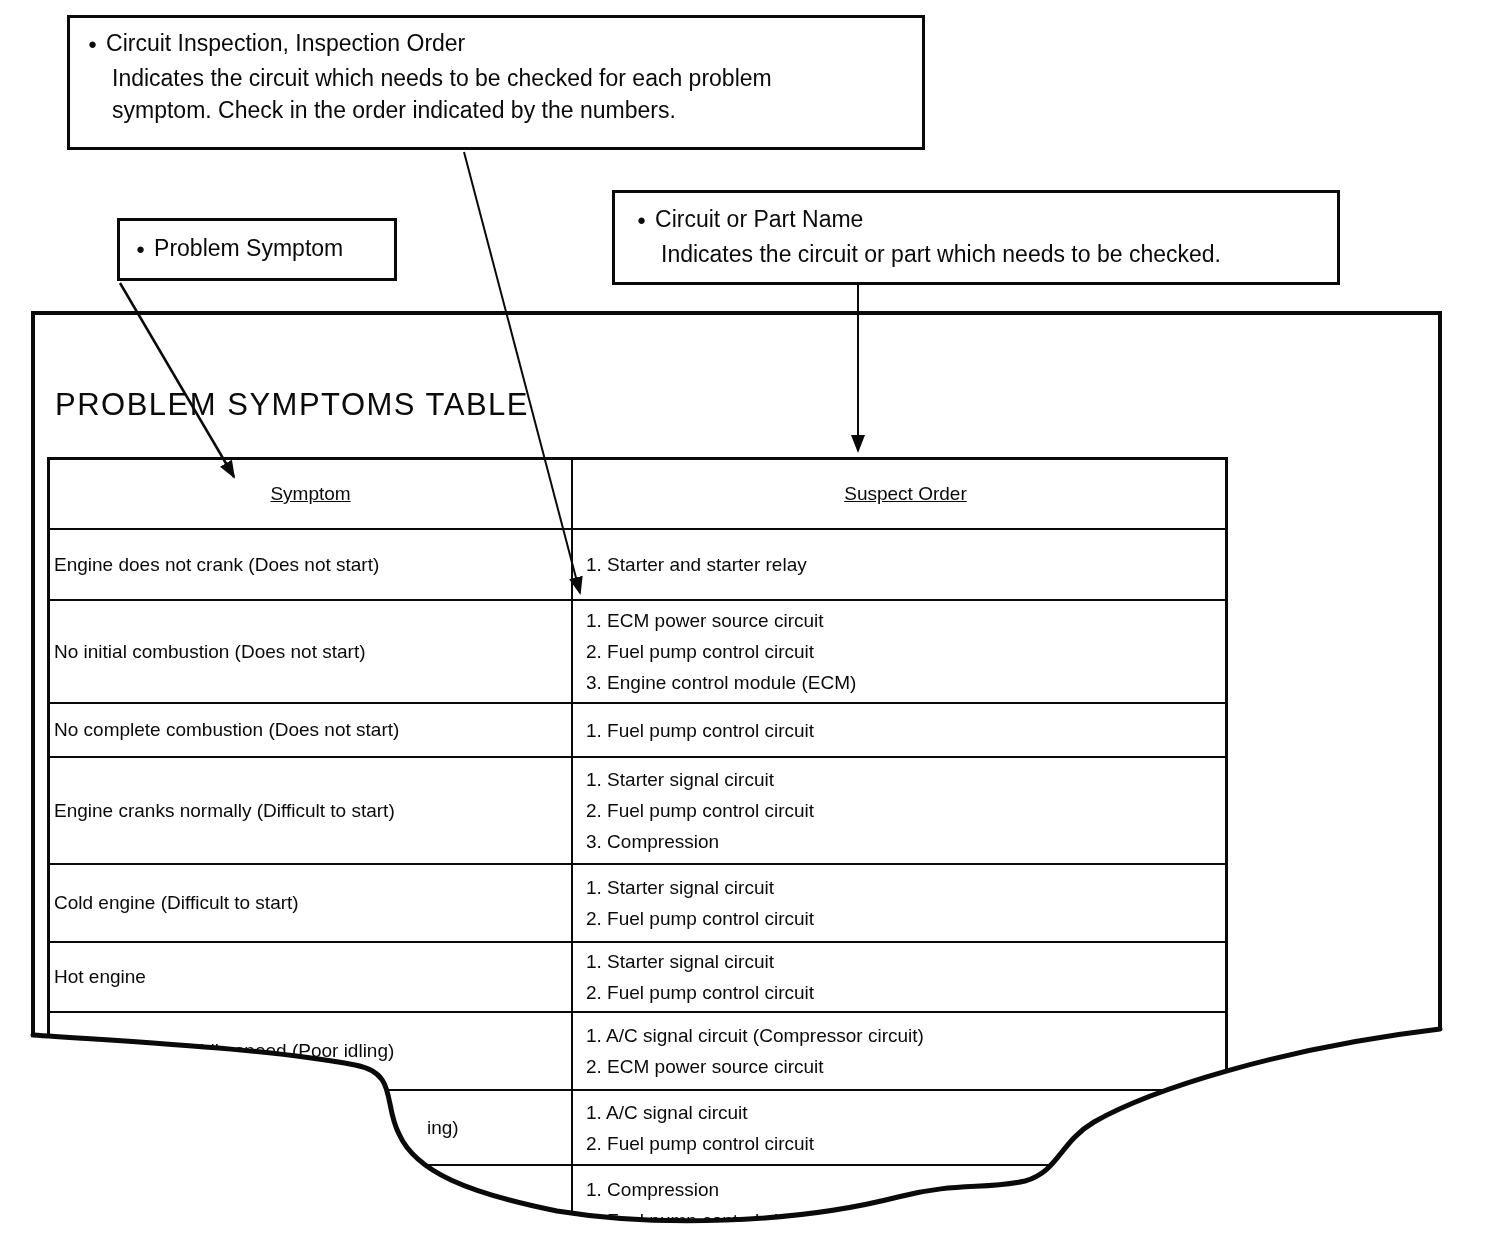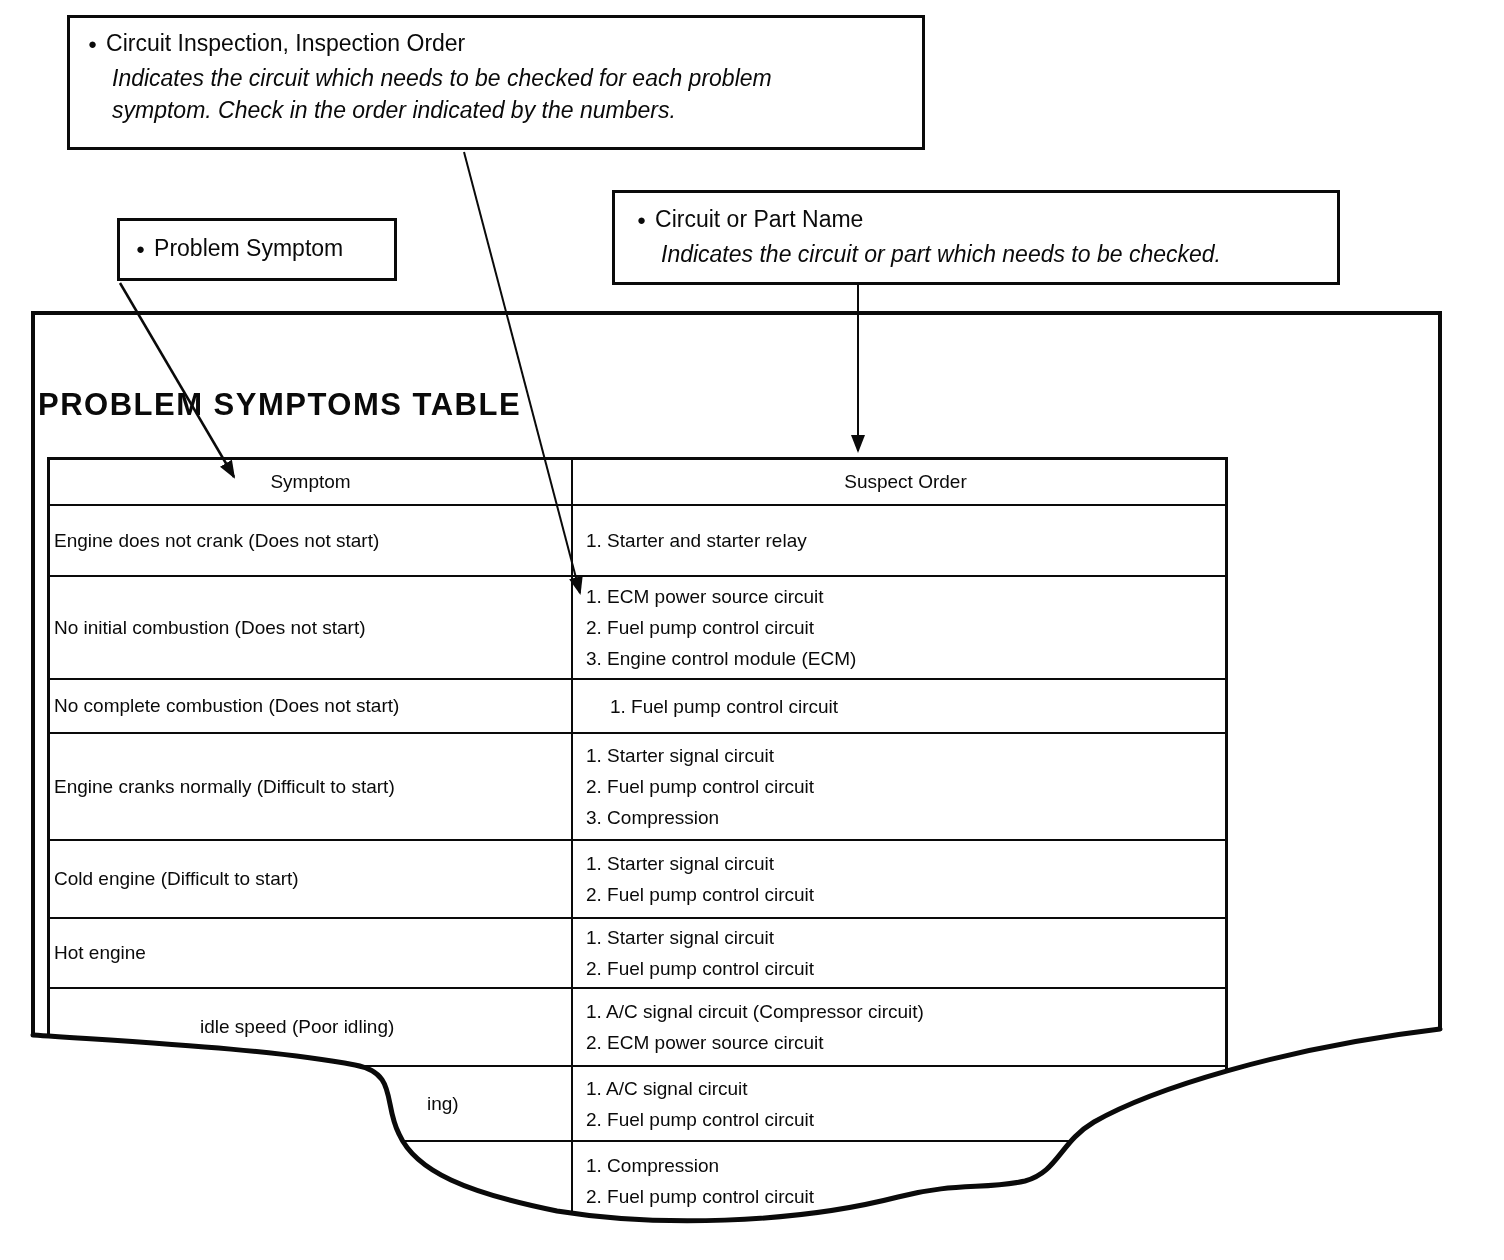--- a/index.html
+++ b/index.html
@@ -10,28 +10,28 @@
   .abs{position:absolute;}
 
   
   .callout{
     position:absolute;background:#ffffff;border:3px solid #0a0a0a;
     font-size:23px;line-height:32px;color:#0a0a0a;z-index:10;
     box-sizing:border-box;
   }
   .callout .row1{display:flex;align-items:baseline;}
   .callout .bullet{font-size:15px;margin-right:9px;position:relative;top:-2px;}
-  .callout .indent{padding-left:24px;font-style:italic;}
+  .callout .indent{padding-left:24px;}
   #callout-inspection{left:67px;top:15px;width:858px;height:135px;padding:9px 14px 0 18px;}
   #callout-symptom{left:117px;top:218px;width:280px;height:63px;padding:0 0 0 16px;display:flex;align-items:center;}
   #callout-circuit{left:612px;top:190px;width:728px;height:95px;padding:10px 10px 0 22px;}
 
   
   #page-title{
-    left:38px;top:387px;font-size:31px;font-weight:700;letter-spacing:1.5px;
+    left:55px;top:387px;font-size:31px;font-weight:400;letter-spacing:1.5px;
     z-index:2;white-space:nowrap;
   }
 
   
   #symptom-table{
     left:47px;top:457px;width:1181px;z-index:1;
     border:3px solid #0a0a0a;box-sizing:border-box;background:#ffffff;
   }
   .t-row{display:flex;box-sizing:border-box;border-top:2px solid #0a0a0a;}
   .t-row:first-child{border-top:none;}
@@ -73,39 +73,39 @@
   <div class="row1">
     <span class="bullet">●</span>
     <span>Circuit or Part Name</span>
   </div>
   <div class="indent">Indicates the circuit or part which needs to be checked.</div>
 </div>
 
 <div class="abs" id="page-title">PROBLEM SYMPTOMS TABLE</div>
 
 <div class="abs" id="symptom-table">
-  <div class="t-row" id="header-row" style="height:44px;">
+  <div class="t-row" id="header-row" style="height:68px;text-decoration:underline;">
     <div class="t-cell-left t-head">Symptom</div>
     <div class="t-cell-right t-head t-head-right">Suspect Order</div>
   </div>
 <div class="t-row" style="height: 71px;">
       <div class="t-cell-left" style="padding-left: 4px;">Engine does not crank (Does not start)</div>
       <div class="t-cell-right">
         <div class="line">1. Starter and starter relay</div>
       </div>
     </div>
     <div class="t-row" style="height: 103px;">
       <div class="t-cell-left" style="padding-left: 4px;">No initial combustion (Does not start)</div>
       <div class="t-cell-right">
         <div class="line">1. ECM power source circuit</div>
         <div class="line">2. Fuel pump control circuit</div>
         <div class="line">3. Engine control module (ECM)</div>
       </div>
     </div>
-    <div class="t-row" style="height: 54px; gap: 24px;">
+    <div class="t-row" style="height: 54px;">
       <div class="t-cell-left" style="padding-left: 4px;">No complete combustion (Does not start)</div>
       <div class="t-cell-right">
         <div class="line">1. Fuel pump control circuit</div>
       </div>
     </div>
     <div class="t-row" style="height: 107px;">
       <div class="t-cell-left" style="padding-left: 4px;">Engine cranks normally (Difficult to start)</div>
       <div class="t-cell-right">
         <div class="line">1. Starter signal circuit</div>
         <div class="line">2. Fuel pump control circuit</div>

